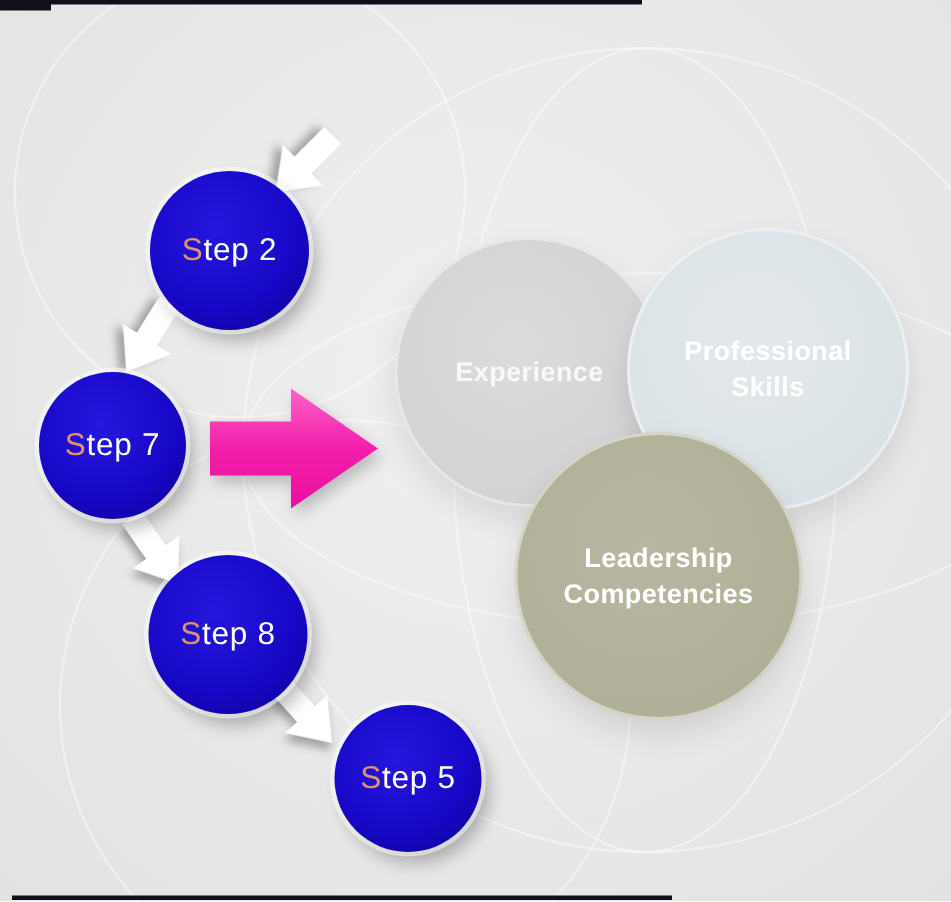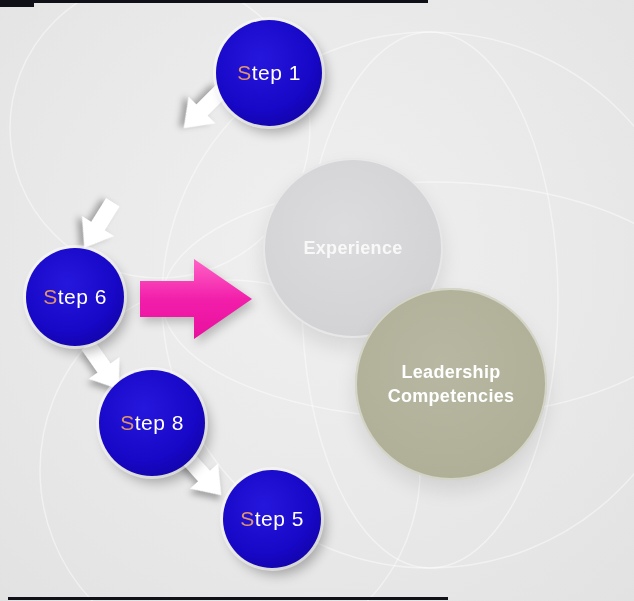--- a/index.html
+++ b/index.html
@@ -21,21 +21,21 @@
   
   .venn {
     position:absolute; border-radius:50%;
     display:flex; align-items:center; justify-content:center; text-align:center;
     box-shadow: 0 10px 20px rgba(0,0,0,0.10), inset 0 0 0 2px rgba(255,255,255,0.45);
   }
   .venn-exp  { left:263px; top:158px; width:180px; height:180px; z-index:2;
                background: radial-gradient(circle at 45% 40%, #dcdcde, #d3d3d6 70%, #cccccf 100%); justify-content: center; }
   .venn-pro  { left:418px; top:152px; width:188px; height:188px; z-index:3;
                background: radial-gradient(circle at 45% 40%, #e3e9eb, #dbe2e5 70%, #d2dadd 100%); }
-  .venn-lead { left:355px; top:288px; width:192px; height:192px; z-index:4;
+  .venn-lead { left:343px; top:288px; width:192px; height:192px; z-index:4;
                background: radial-gradient(circle at 45% 40%, #b8b8a2, #b0b099 70%, #a7a78f 100%); }
   .venn-label {
     color:#ffffff; font-size:18px; font-weight:700; line-height:1.35;
     padding:0 26px; letter-spacing:0.3px;
   }
   .venn-exp .venn-label { color:rgba(255,255,255,0.82); }
 
   
   .step-circle {
     position:absolute; border-radius:50%; z-index:10;
@@ -73,20 +73,23 @@
     </g>
   </svg>
 
   <div class="edge top-line"></div>
   <div class="edge top-notch"></div>
   <div class="edge bottom-line"></div>
 
   <div class="venn venn-exp">
     <div class="venn-label">Experience</div>
   </div>
+  <div class="venn venn-pro">
+    <div class="venn-label">Professional Skills</div>
+  </div>
   <div class="venn venn-lead">
     <div class="venn-label">Leadership Competencies</div>
   </div>
 
   <div class="big-arrow">
     <svg viewBox="0 0 114 94">
       <defs>
         <linearGradient id="pinkgrad" x1="0" y1="0" x2="0" y2="1">
           <stop offset="0" stop-color="#ff63c6"></stop>
           <stop offset="0.5" stop-color="#f21fab"></stop>
@@ -111,25 +114,25 @@
     <svg viewBox="0 0 60 60">
         <polygon points="2,22 30,22 30,11 56,30 30,49 30,38 2,38" fill="#ffffff"></polygon>
       </svg>
   </div>
   <div class="warrow" style="left:174px; top:446px; transform:rotate(48deg);">
     <svg viewBox="0 0 60 60">
         <polygon points="2,22 30,22 30,11 56,30 30,49 30,38 2,38" fill="#ffffff"></polygon>
       </svg>
   </div>
 
-  <div class="step-circle" style="left:216px; top:20px; width:106px; height:106px;">
-    <span class="step-label">Step 1</span>
+  <div class="step-circle" style="left:100px; top:114px; width:106px; height:106px;">
+    <span class="step-label">Step 2</span>
   </div>
   <div class="step-circle" style="left:26px; top:248px; width:98px; height:98px;">
-    <span class="step-label">Step 6</span>
+    <span class="step-label">Step 7</span>
   </div>
   <div class="step-circle" style="left:99px; top:370px; width:106px; height:106px;">
     <span class="step-label">Step 8</span>
   </div>
   <div class="step-circle" style="left:223px; top:470px; width:98px; height:98px;justify-content:center;">
     <span class="step-label">Step 5</span>
   </div>
 
 </div>
 

